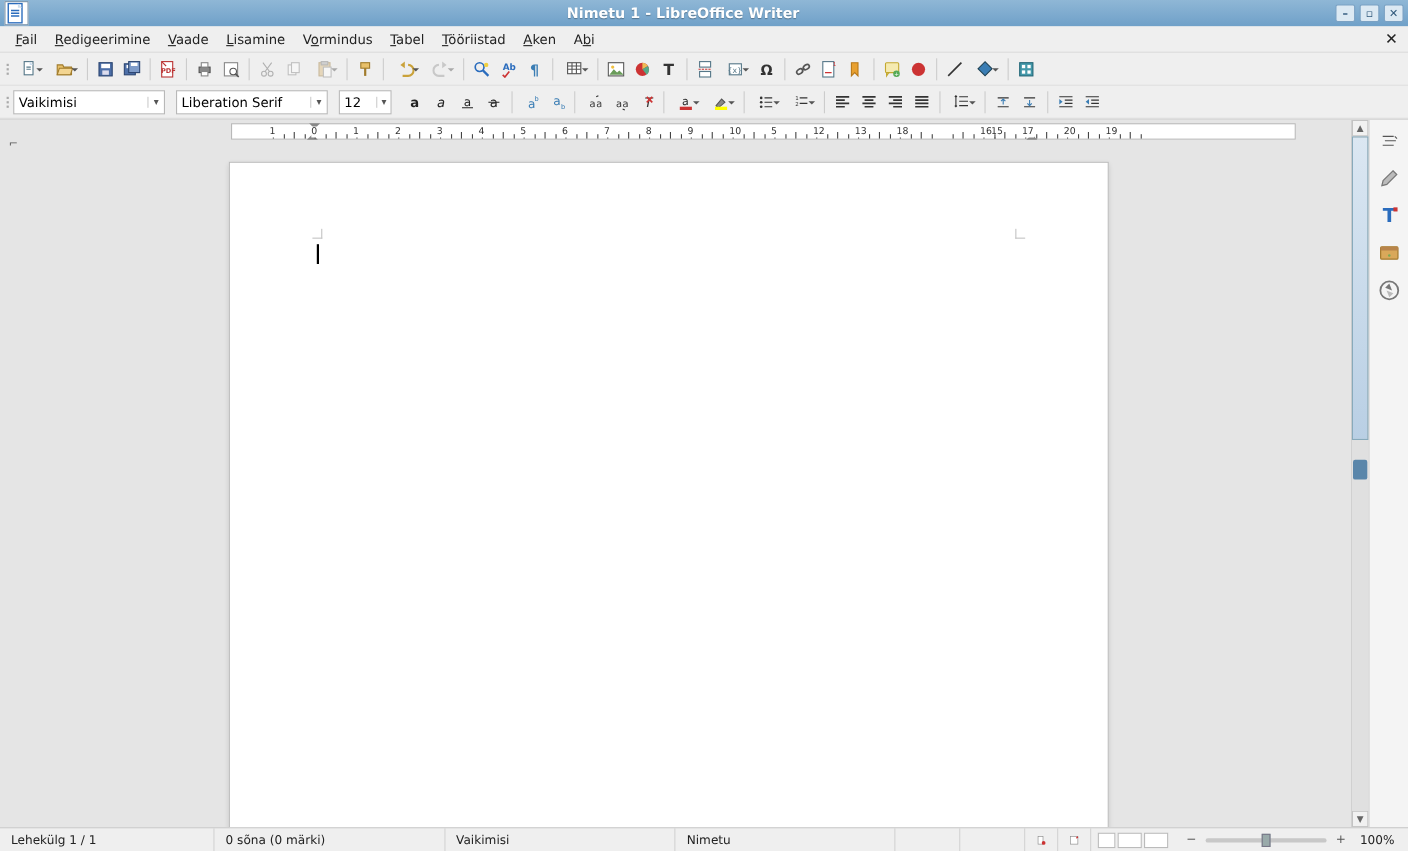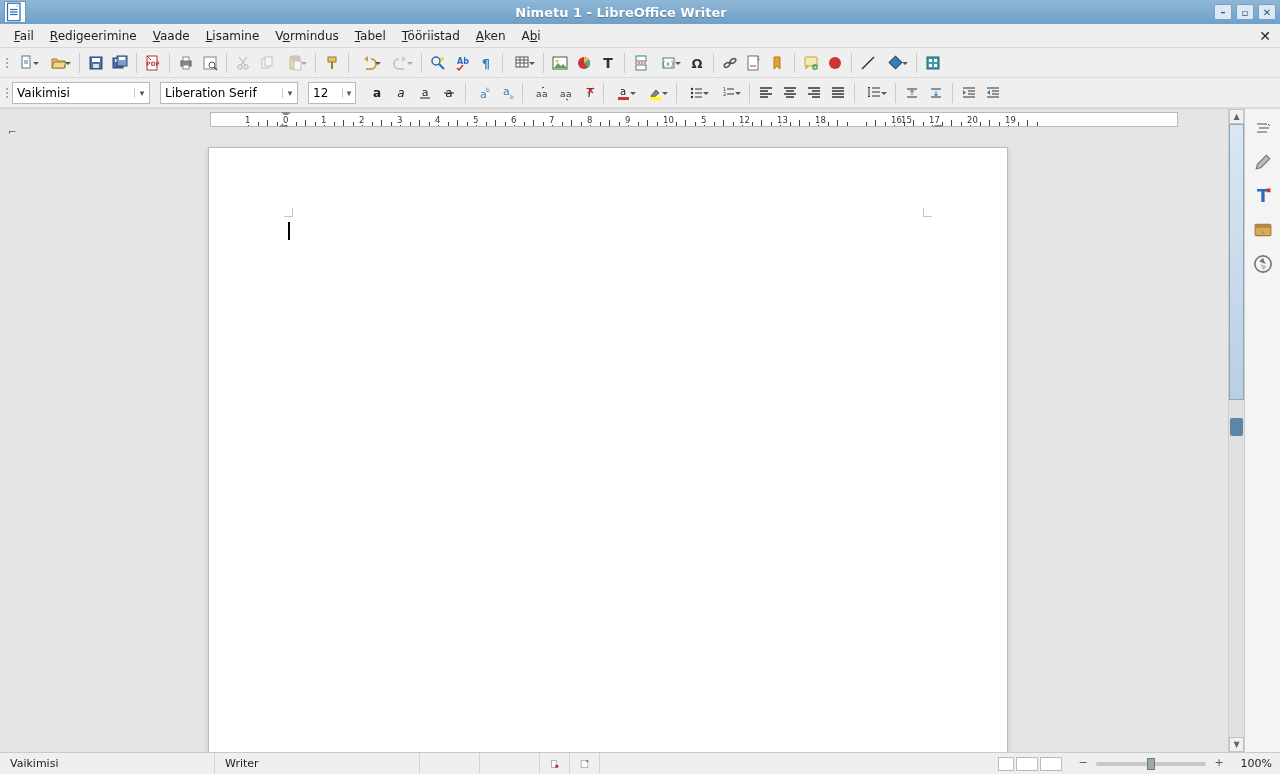--- a/index.html
+++ b/index.html
@@ -694,22 +694,24 @@
         <svg width="20" height="20" viewBox="0 0 16 16">
           <circle cx="8" cy="8" r="6.5" fill="none" stroke="#777" stroke-width="1.3"></circle>
           <path d="M8 3l2 5-5-2z" fill="#777"></path>
           <path d="M8 13l-2-5 5 2z" fill="#bbb"></path>
         </svg>
       </div>
   </div>
 </div>
 
 <div class="statusbar">
+  <div class="cell" style="width:200px">Lehekülg 1 / 1</div>
+  <div class="cell" style="width:215px">0 sõna (0 märki)</div>
   <div class="cell" style="width:215px">Vaikimisi</div>
-  <div class="cell" style="width:205px">Writer</div>
+  <div class="cell" style="width:205px">Nimetu</div>
   <div class="cell" style="width:60px"></div>
   <div class="cell" style="width:60px"></div>
   <div class="cell" style="width:30px; justify-content:center">
       <svg width="14" height="14" viewBox="0 0 16 16">
         <rect x="3" y="2" width="8" height="12" fill="#fff" stroke="#888"></rect>
         <circle cx="12" cy="12" r="3" fill="#c33"></circle>
       </svg>
     </div>
   <div class="cell" style="width:30px; justify-content:center">
       <svg width="14" height="14" viewBox="0 0 16 16">
@@ -723,15 +725,15 @@
     <span></span>
     <span style="width:22px"></span>
     <span style="width:22px"></span>
   </div>
   <div class="zoom">
     <div class="zbtn">−</div>
     <div class="slider">
         <div class="zthumb"></div>
       </div>
     <div class="zbtn">+</div>
-    <div style="width:40px;text-align:right">100%</div>
+    <div style="width:40px;text-align:center">100%</div>
   </div>
 </div>
 
 </body></html>

